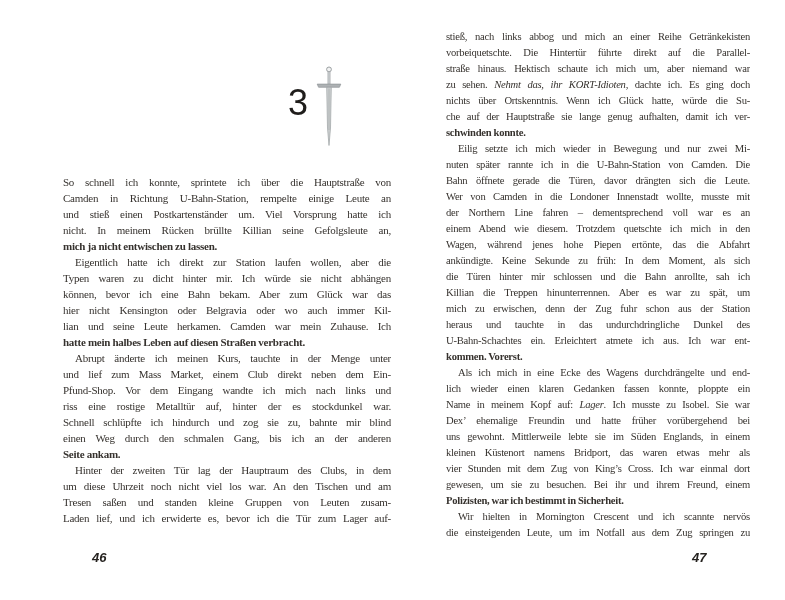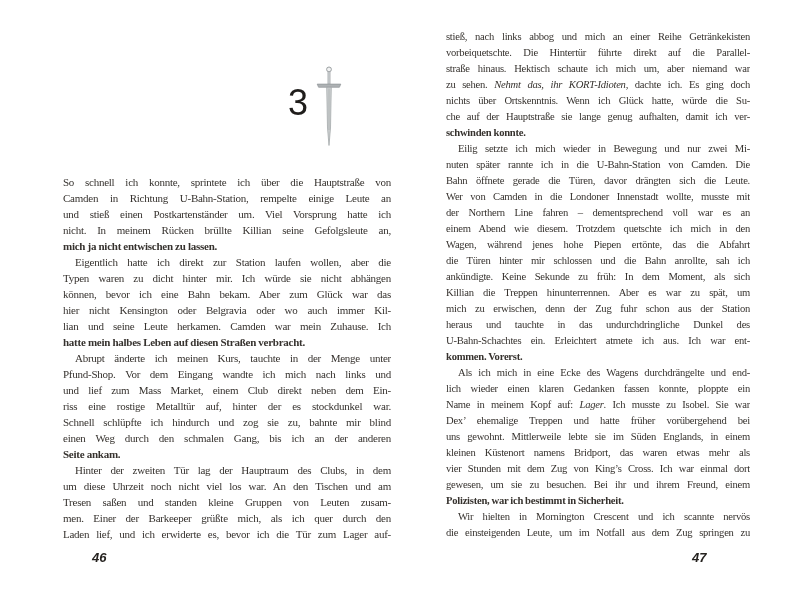--- a/index.html
+++ b/index.html
@@ -87,30 +87,29 @@
         <div class="line">und stieß einen Postkartenständer um. Viel Vorsprung hatte ich</div>
         <div class="line">nicht. In meinem Rücken brüllte Killian seine Gefolgsleute an,</div>
         <div class="line pend">mich ja nicht entwischen zu lassen.</div>
         <div class="line indent">Eigentlich hatte ich direkt zur Station laufen wollen, aber die</div>
         <div class="line">Typen waren zu dicht hinter mir. Ich würde sie nicht abhängen</div>
         <div class="line">können, bevor ich eine Bahn bekam. Aber zum Glück war das</div>
         <div class="line">hier nicht Kensington oder Belgravia oder wo auch immer Kil-</div>
         <div class="line">lian und seine Leute herkamen. Camden war mein Zuhause. Ich</div>
         <div class="line pend">hatte mein halbes Leben auf diesen Straßen verbracht.</div>
         <div class="line indent">Abrupt änderte ich meinen Kurs, tauchte in der Menge unter</div>
+        <div class="line">und lief zum Mass Market, einem Club direkt neben dem Ein-</div>
         <div class="line">Pfund-Shop. Vor dem Eingang wandte ich mich nach links und</div>
-        <div class="line">und lief zum Mass Market, einem Club direkt neben dem Ein-</div>
         <div class="line">riss eine rostige Metalltür auf, hinter der es stockdunkel war.</div>
         <div class="line">Schnell schlüpfte ich hindurch und zog sie zu, bahnte mir blind</div>
         <div class="line">einen Weg durch den schmalen Gang, bis ich an der anderen</div>
         <div class="line pend">Seite ankam.</div>
         <div class="line indent">Hinter der zweiten Tür lag der Hauptraum des Clubs, in dem</div>
         <div class="line">um diese Uhrzeit noch nicht viel los war. An den Tischen und am</div>
         <div class="line">Tresen saßen und standen kleine Gruppen von Leuten zusam-</div>
-        <div class="line">men. Einer der Barkeeper grüßte mich, als ich quer durch den</div>
         <div class="line">Laden lief, und ich erwiderte es, bevor ich die Tür zum Lager auf-</div>
       </div>
 
     <div class="pagenum" id="pn-left">46</div>
   </div>
 
   <div class="page" id="right-page">
 
     <div class="textcol" id="right-text">
         <div class="line">stieß, nach links abbog und mich an einer Reihe Getränkekisten</div>
@@ -120,31 +119,31 @@
         <div class="line">nichts über Ortskenntnis. Wenn ich Glück hatte, würde die Su-</div>
         <div class="line">che auf der Hauptstraße sie lange genug aufhalten, damit ich ver-</div>
         <div class="line pend">schwinden konnte.</div>
         <div class="line indent">Eilig setzte ich mich wieder in Bewegung und nur zwei Mi-</div>
         <div class="line">nuten später rannte ich in die U-Bahn-Station von Camden. Die</div>
         <div class="line">Bahn öffnete gerade die Türen, davor drängten sich die Leute.</div>
         <div class="line">Wer von Camden in die Londoner Innenstadt wollte, musste mit</div>
         <div class="line">der Northern Line fahren – dementsprechend voll war es an</div>
         <div class="line">einem Abend wie diesem. Trotzdem quetschte ich mich in den</div>
         <div class="line">Wagen, während jenes hohe Piepen ertönte, das die Abfahrt</div>
+        <div class="line">ankündigte. Keine Sekunde zu früh: In dem Moment, als sich</div>
         <div class="line">die Türen hinter mir schlossen und die Bahn anrollte, sah ich</div>
-        <div class="line">ankündigte. Keine Sekunde zu früh: In dem Moment, als sich</div>
         <div class="line">Killian die Treppen hinunterrennen. Aber es war zu spät, um</div>
         <div class="line">mich zu erwischen, denn der Zug fuhr schon aus der Station</div>
         <div class="line">heraus und tauchte in das undurchdringliche Dunkel des</div>
         <div class="line">U-Bahn-Schachtes ein. Erleichtert atmete ich aus. Ich war ent-</div>
         <div class="line pend">kommen. Vorerst.</div>
         <div class="line indent">Als ich mich in eine Ecke des Wagens durchdrängelte und end-</div>
         <div class="line">lich wieder einen klaren Gedanken fassen konnte, ploppte ein</div>
         <div class="line">Name in meinem Kopf auf: <i>Lager</i>. Ich musste zu Isobel. Sie war</div>
-        <div class="line">Dex’ ehemalige Treppen und hatte früher vorübergehend bei</div>
+        <div class="line">Dex’ ehemalige Freundin und hatte früher vorübergehend bei</div>
         <div class="line">uns gewohnt. Mittlerweile lebte sie im Süden Englands, in einem</div>
         <div class="line">kleinen Küstenort namens Bridport, das waren etwas mehr als</div>
         <div class="line">vier Stunden mit dem Zug von King’s Cross. Ich war einmal dort</div>
         <div class="line">gewesen, um sie zu besuchen. Bei ihr und ihrem Freund, einem</div>
         <div class="line pend">Polizisten, war ich bestimmt in Sicherheit.</div>
         <div class="line indent">Wir hielten in Mornington Crescent und ich scannte nervös</div>
         <div class="line">die einsteigenden Leute, um im Notfall aus dem Zug springen zu</div>
       </div>
 
     <div class="pagenum" id="pn-right">47</div>

